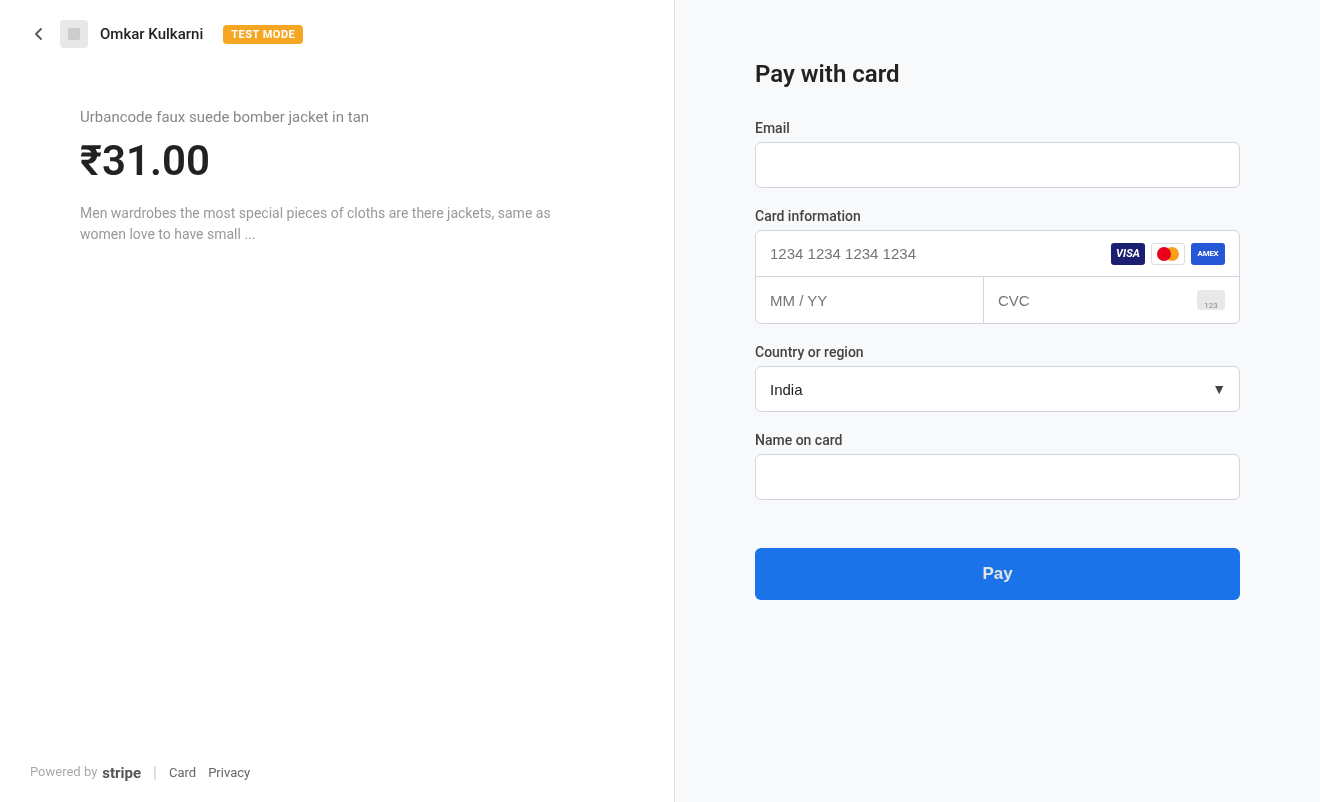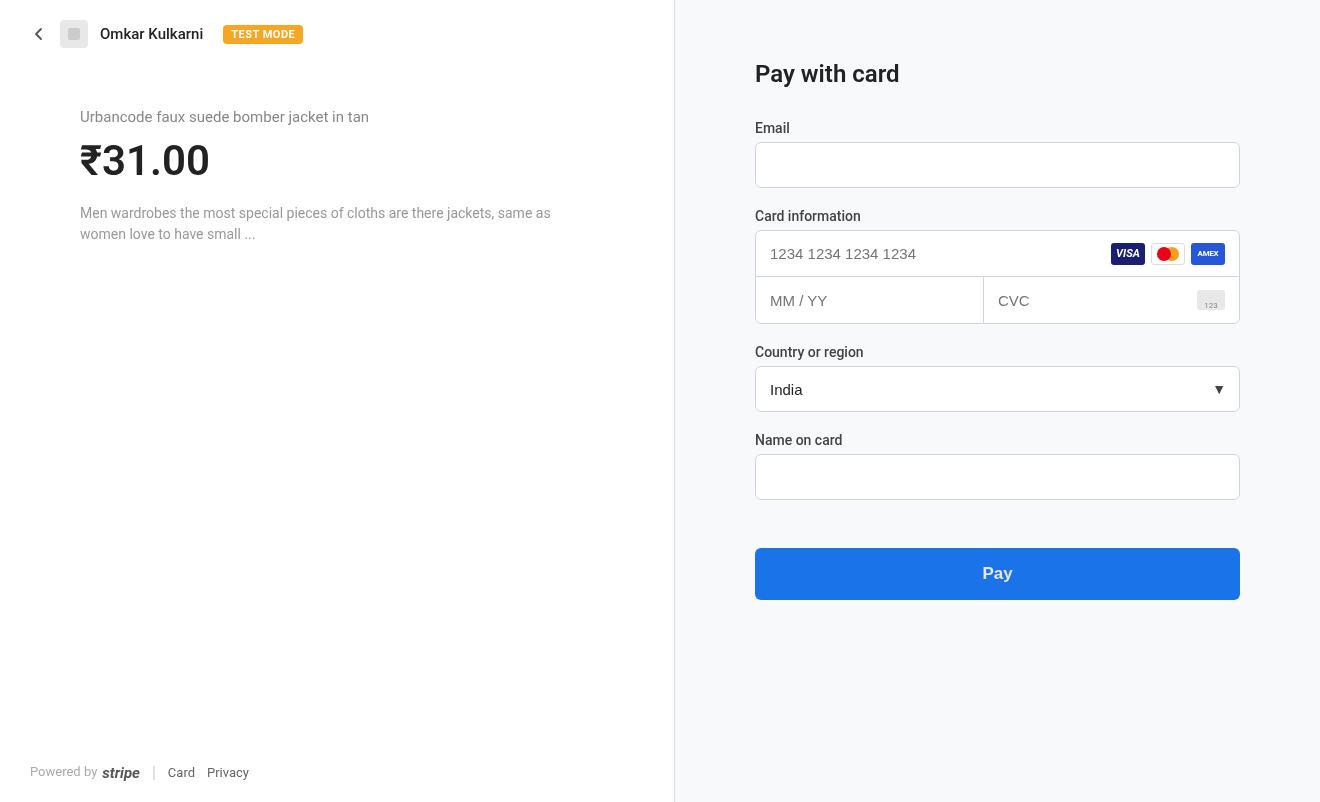--- a/index.html
+++ b/index.html
@@ -103,21 +103,20 @@
     .powered-by {
       display: flex;
       align-items: flex-start;
       gap: 5px;
     }
 
     .stripe-logo {
       font-weight: 700;
       color: #555;
       font-size: 15px;
-      font-style: italic;
     }
 
     .footer-divider {
       color: #ccc;
       font-size: 16px;
     }
 
     .footer-link {
       color: #666;
       text-decoration: none;

